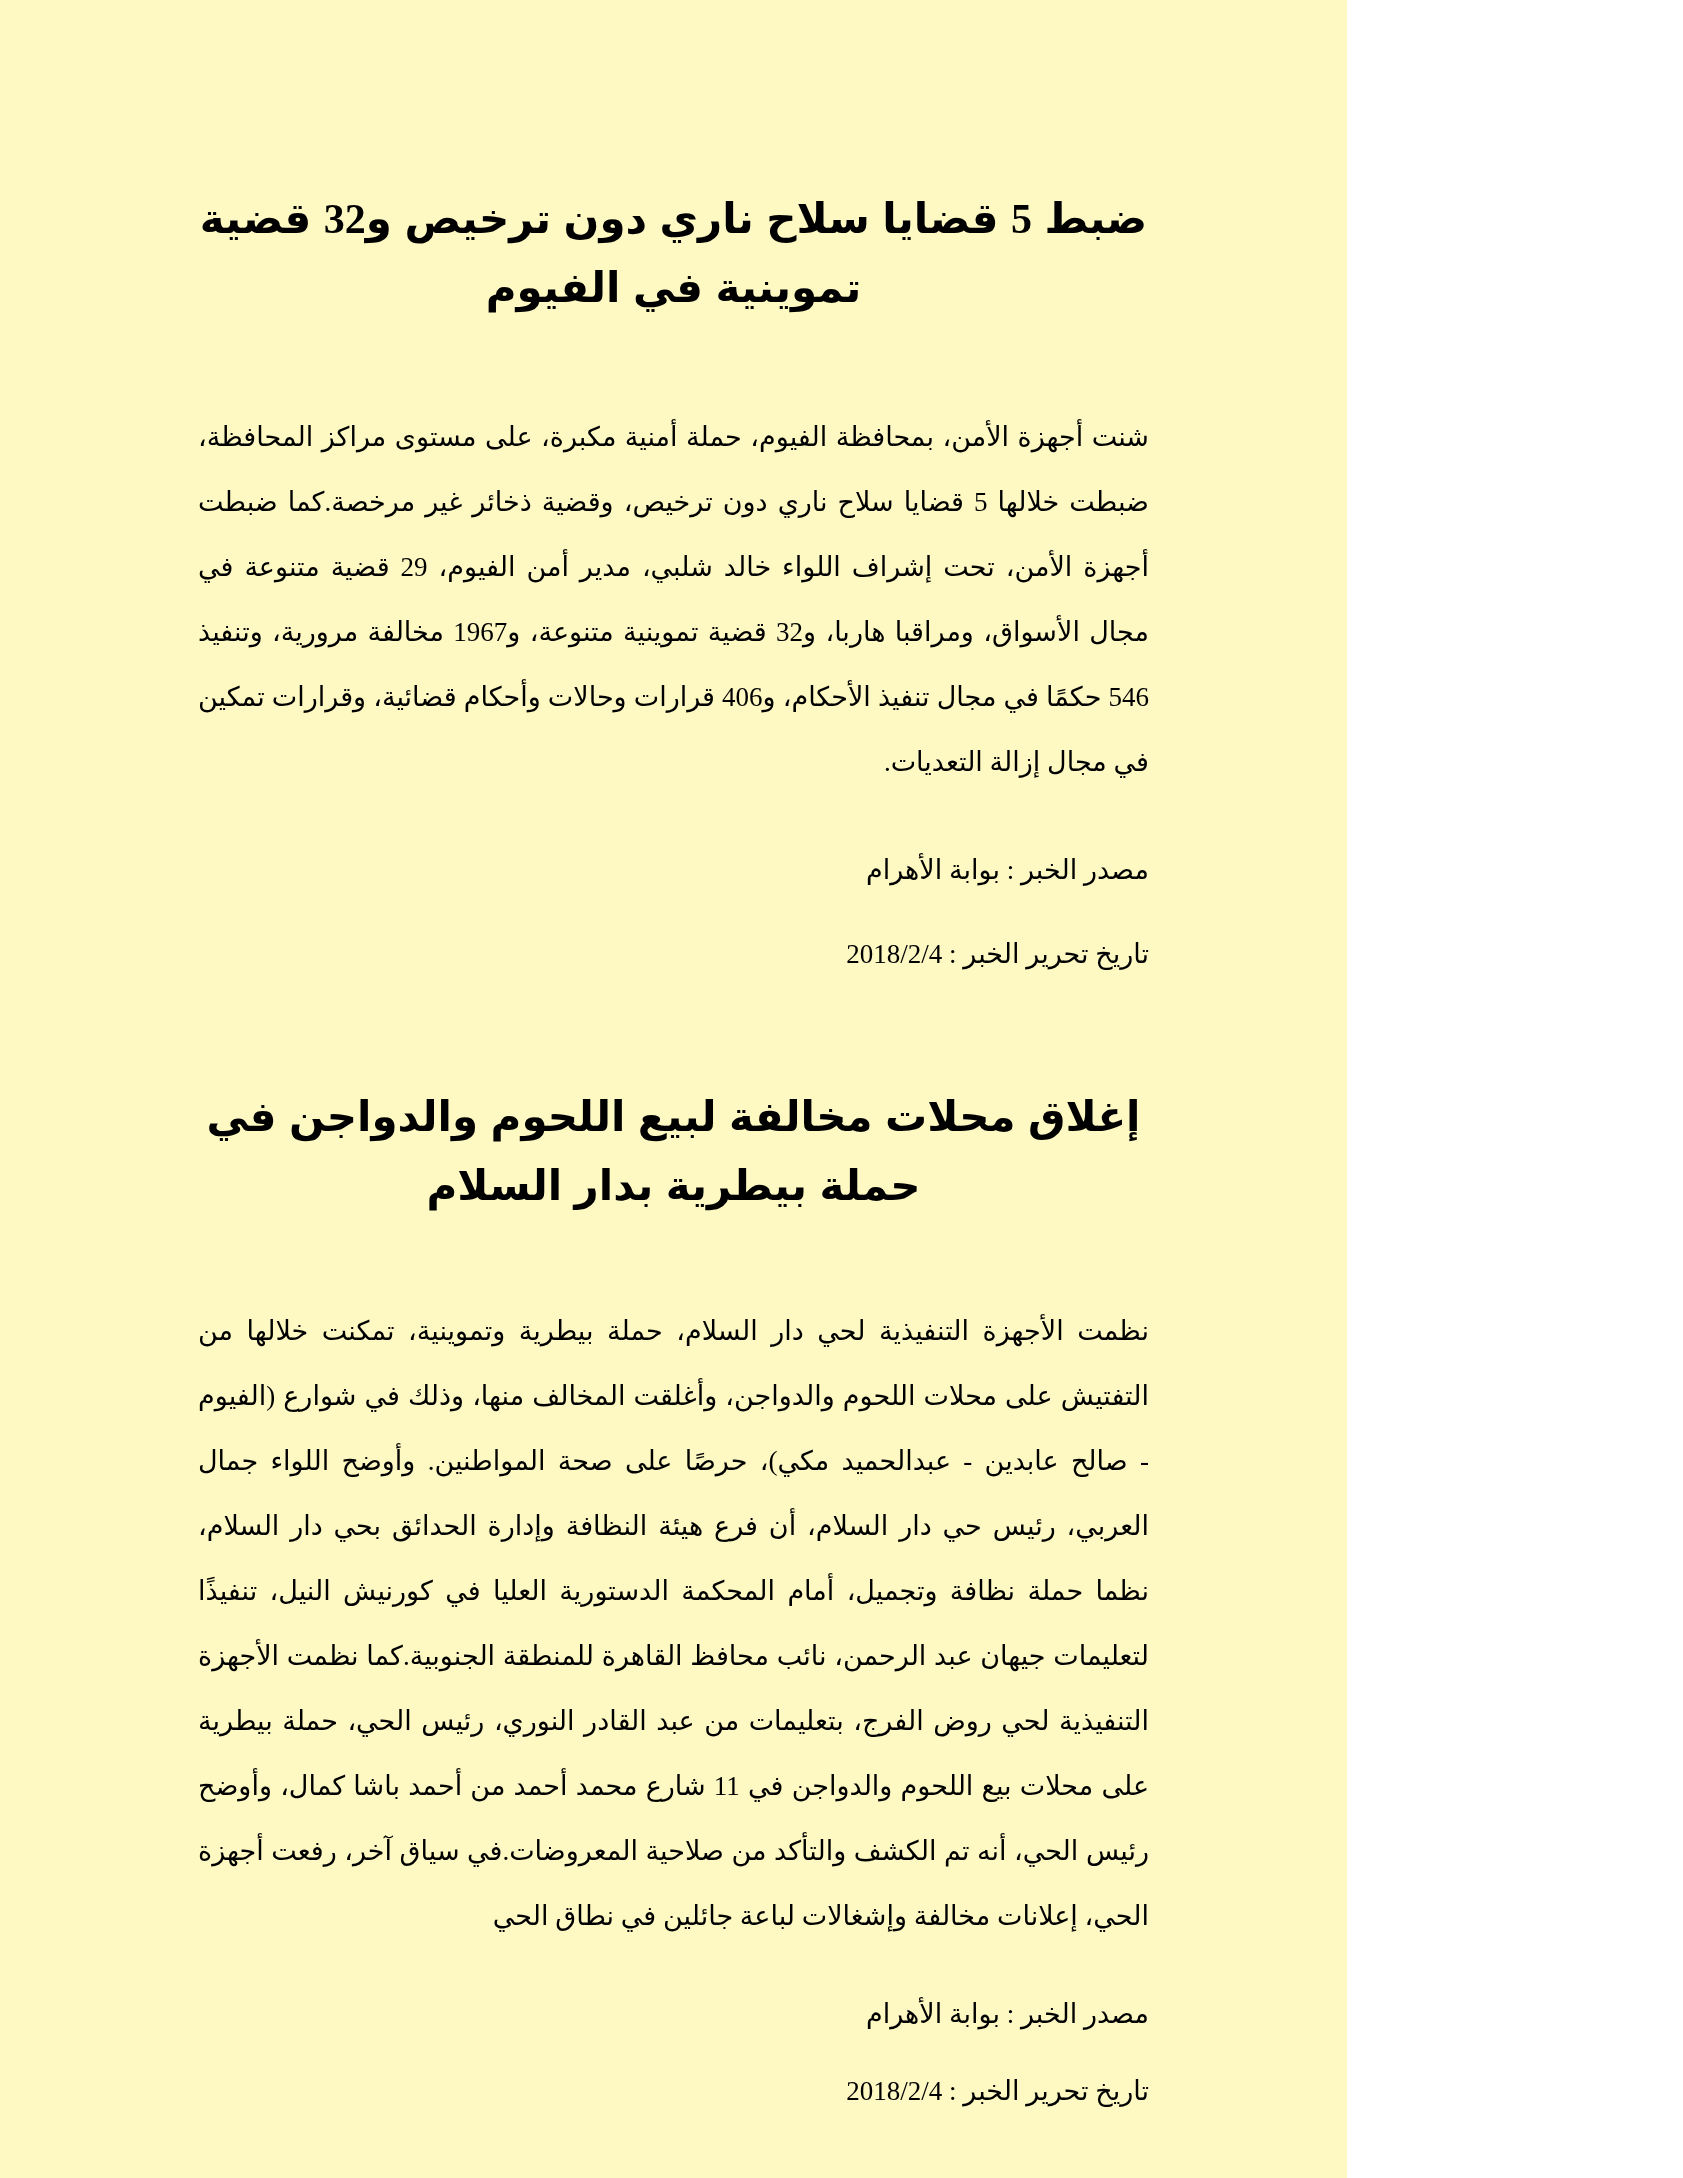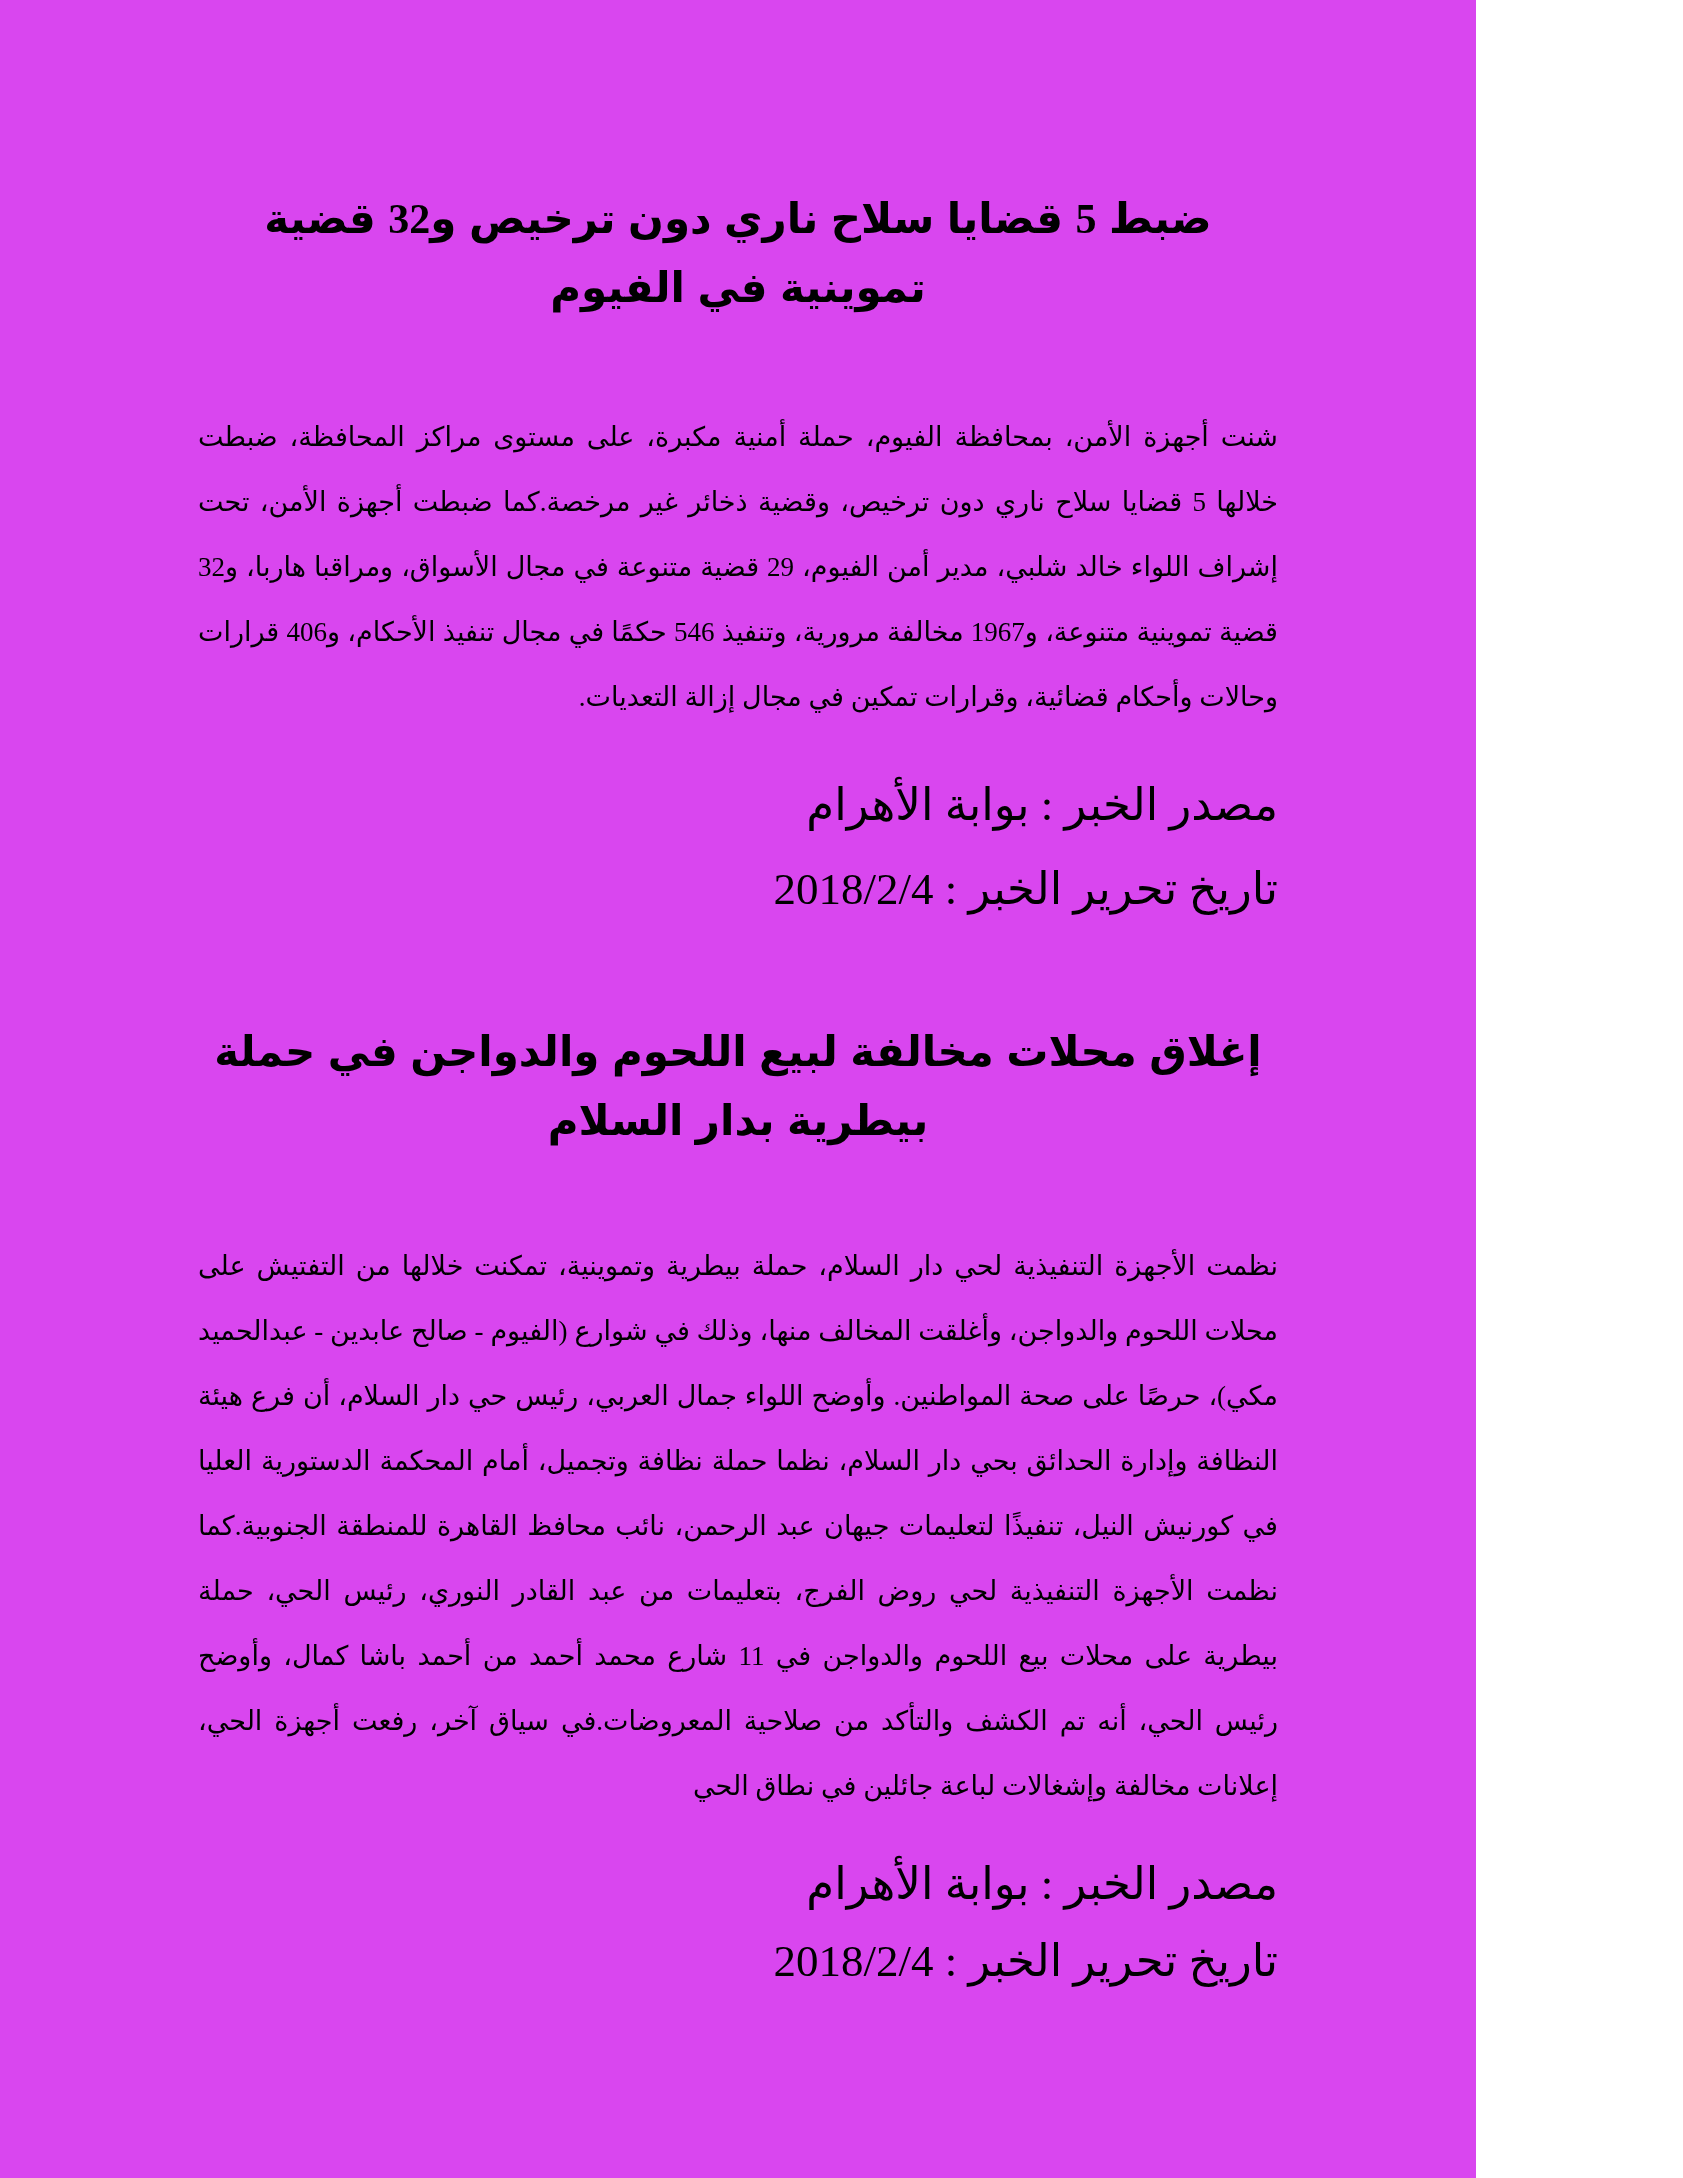--- a/index.html
+++ b/index.html
@@ -1,22 +1,22 @@
 <!DOCTYPE html>
 <html lang="ar"><head>
 <meta charset="utf-8">
 <style>
   * { margin: 0; padding: 0; box-sizing: border-box; }
   html, body { background: #ffffff; }
 
   .page {
     position: relative;
-    width: 1476px;
+    width: 1347px;
     height: 2178px;
-    background: #d946ef;
+    background: #fef9c3;
     color: #000000;
     direction: rtl;
     padding: 0 198px;
     overflow: hidden; 
     font-family: "Liberation Serif", "DejaVu Sans", serif;
   }
 
   .article-title {
     font-size: 42px;
     font-weight: 700;
@@ -26,21 +26,21 @@
   }
 
   .article-body {
     font-size: 27px;
     line-height: 65px;
     text-align: justify;
     text-justify: inter-word;
   }
 
   .meta-line {
-    font-size: 45px;
+    font-size: 27px;
     line-height: 65px;
     text-align: right;
   }
 
   
   .title-1  { margin-top: 185px; }
   .body-1   { margin-top: 82px;  }
   .source-1 { margin-top: 43px;  }
   .date-1   { margin-top: 19px;  }
   .title-2  { margin-top: 96px;  }

